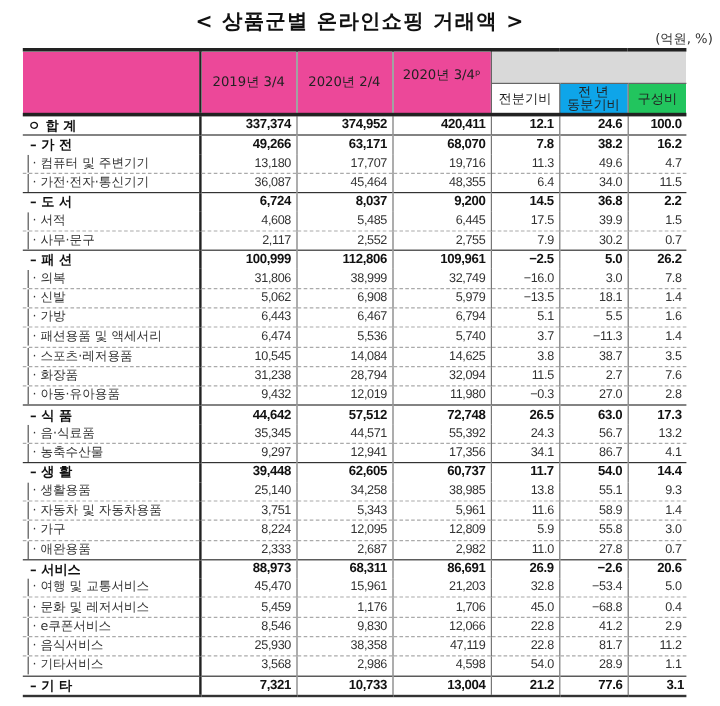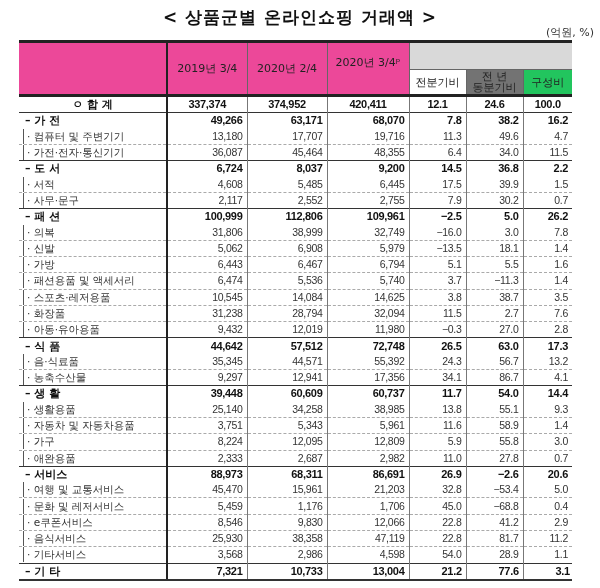--- a/index.html
+++ b/index.html
@@ -14,21 +14,21 @@
   thead { border-top: 3px solid #222; border-bottom: 3px solid #222; }
   td.num { text-align: right; font-family: "Liberation Sans Narrow", "Liberation Sans", sans-serif; letter-spacing: -0.3px; }
   td.label { text-align: left; }
   td.c1 { border-left: 2px solid #222; }
   td.c2, td.c3, td.c4, td.c5, td.c6 { border-left: 1px solid #777; }
   tr.sub td { border-bottom: 1px dashed #aaa; color: #333; }
   tr.sub td.label { padding-left: 4px; }
   tr.sub td.label span.inner { border-left: 1px solid #555; padding-left: 3px; display: inline-block; height: 15px; }
   tr.grp td { border-top: 1.5px solid #333; font-weight: bold; font-size: 11px; }
   tr.grp td.label { padding-left: 6px; }
-  tr.total td { font-weight: bold; font-size: 11px; text-align: center; }
+  tr.total td { font-weight: bold; font-size: 11px; }
   tr.last td { border-bottom: 2px solid #333; padding-left: 32px; }
 </style>
 </head>
 <body>
 
 <div class="title">&lt; 상품군별 온라인쇼핑 거래액 &gt;</div>
 <div class="unit">(억원, %)</div>
 
 <table>
   <colgroup>
@@ -44,21 +44,21 @@
     <tr class="h1">
       <th rowspan="2" style="border-left:none"></th>
       <th rowspan="2" style="border-left:2px solid #222">2019년 3/4</th>
       <th rowspan="2">2020년 2/4</th>
       <th style="vertical-align:bottom">2020년 3/4ᵖ</th>
       <th colspan="3" style="background:#d9d9d9"></th>
     </tr>
     <tr class="h2">
       <th style="border-top:none"></th>
       <th style="background:#fff;border-top:1px solid #666">전분기비</th>
-      <th style="background:#737373;border-top:1px solid #666;white-space:pre-line">전    년
+      <th style="background:#0ea5e9;border-top:1px solid #666;white-space:pre-line">전    년
 동분기비</th>
       <th style="background:#22c55e;border-top:1px solid #666">구성비</th>
     </tr>
   </thead>
   <tbody id="tbody">
       <tr class="total">
         <td class="label">ㅇ 합  계</td>
         <td class="num c1">337,374</td>
         <td class="num c2">374,952</td>
         <td class="num c3">420,411</td>
@@ -215,21 +215,21 @@
         <td class="num c1">9,297</td>
         <td class="num c2">12,941</td>
         <td class="num c3">17,356</td>
         <td class="num c4">34.1</td>
         <td class="num c5">86.7</td>
         <td class="num c6">4.1</td>
       </tr>
       <tr class="grp">
         <td class="label">– 생 활</td>
         <td class="num c1">39,448</td>
-        <td class="num c2">60,609</td>
+        <td class="num c2">62,605</td>
         <td class="num c3">60,737</td>
         <td class="num c4">11.7</td>
         <td class="num c5">54.0</td>
         <td class="num c6">14.4</td>
       </tr>
       <tr class="sub">
         <td class="label"><span class="inner">· 생활용품</span></td>
         <td class="num c1">25,140</td>
         <td class="num c2">34,258</td>
         <td class="num c3">38,985</td>

